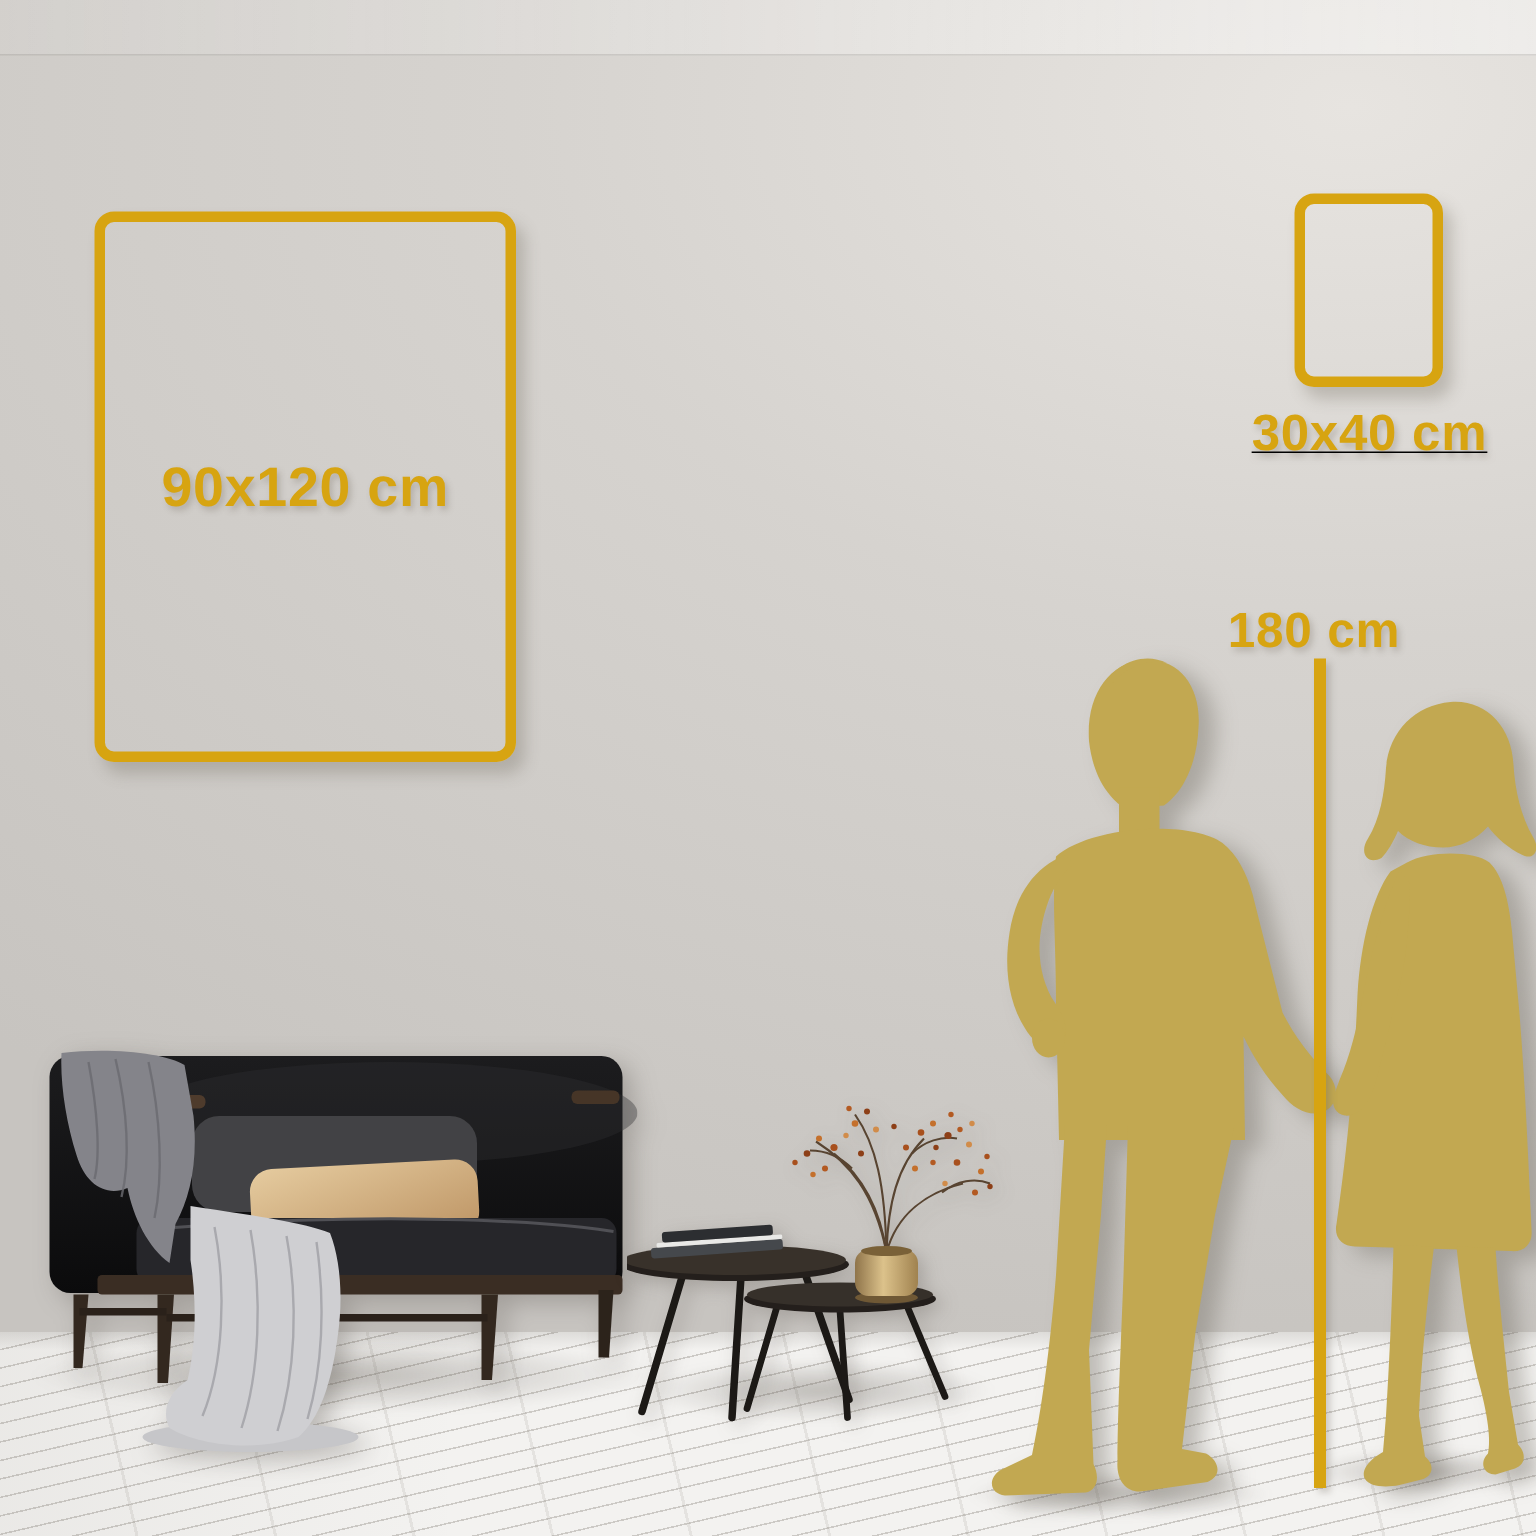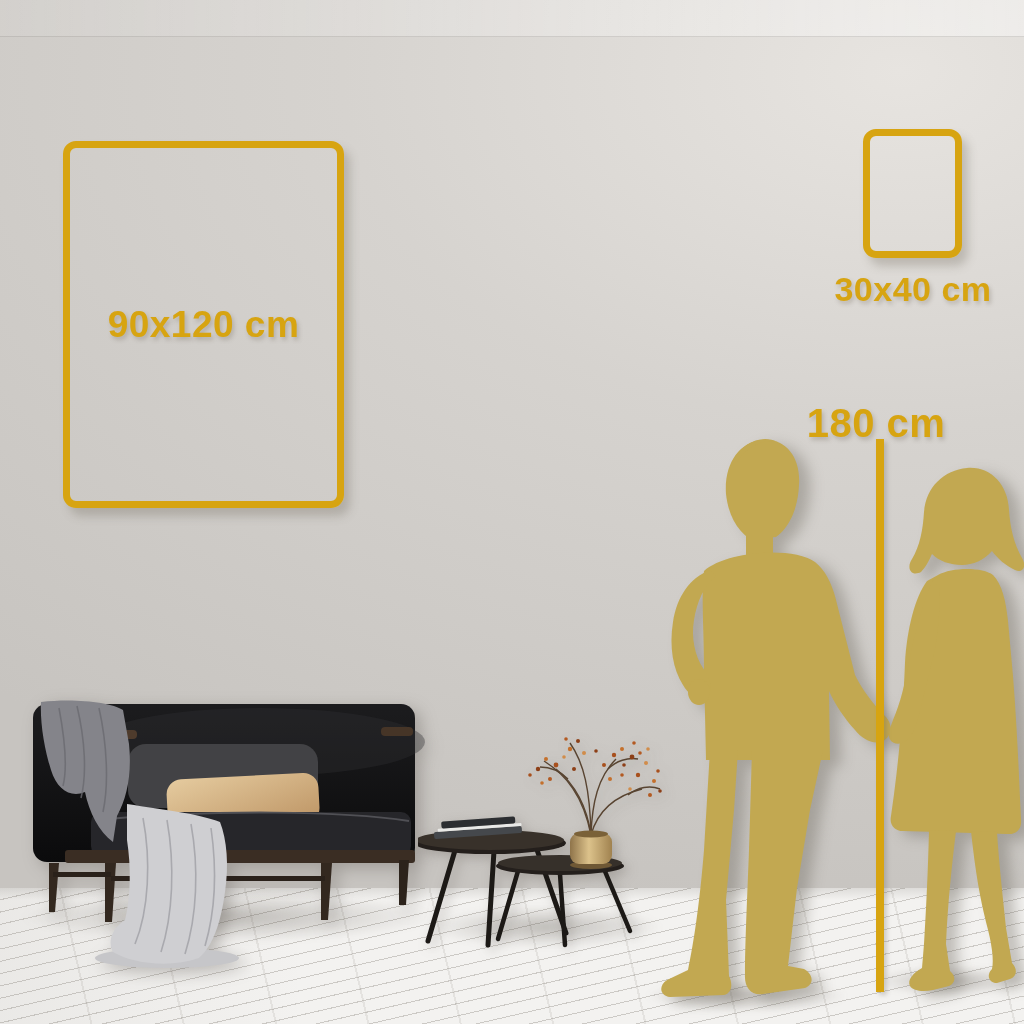--- a/index.html
+++ b/index.html
@@ -23,24 +23,24 @@
   .frame{position:absolute;border:7px solid #d7a411;border-radius:13px;box-sizing:border-box;
          box-shadow:6px 8px 10px rgba(110,102,88,.30);
          display:flex;align-items:center;justify-content:center;}
   .f1{left:63px;top:141px;width:281px;height:367px;}
   .f2{left:373px;top:128px;width:184px;height:245px;}
   .f3{left:596px;top:131px;width:221px;height:152px;}
   .f4{left:863px;top:129px;width:99px;height:129px;}
   .flabel{color:#d7a411;font-weight:700;font-size:34px;letter-spacing:.5px;
           text-shadow:2px 3px 4px rgba(110,100,85,.30);white-space:nowrap;}
   .f1 .flabel{font-size:37px;}
-  .label-out{position:absolute;left:828px;top:270px;width:170px;text-align:center;}
+  .label-out{position:absolute;left:828px;top:270px;width:170px;text-align:center;text-decoration:underline;}
   
   .ruler-label{position:absolute;left:806px;top:401px;width:140px;text-align:center;
-          color:#d7a411;font-weight:700;font-size:40px;letter-spacing:.5px;
+          color:#d7a411;font-weight:700;font-size:33px;letter-spacing:.5px;
           text-shadow:2px 3px 4px rgba(110,100,85,.30);z-index:7;}
   .ruler-line{position:absolute;left:876px;top:439px;width:8px;height:553px;
           background:#d7a411;z-index:6;box-shadow:3px 3px 4px rgba(100,92,80,.25);}
   
   .couple{position:absolute;left:640px;top:430px;width:384px;height:580px;z-index:5;
           filter:drop-shadow(11px 6px 7px rgba(110,104,94,.40));}
   .sofa{position:absolute;left:15px;top:700px;width:410px;height:270px;z-index:4;
           filter:drop-shadow(6px 5px 8px rgba(90,84,76,.35));}
   .tables{position:absolute;left:418px;top:735px;width:250px;height:215px;z-index:4;
           filter:drop-shadow(4px 4px 6px rgba(90,84,76,.30));}

